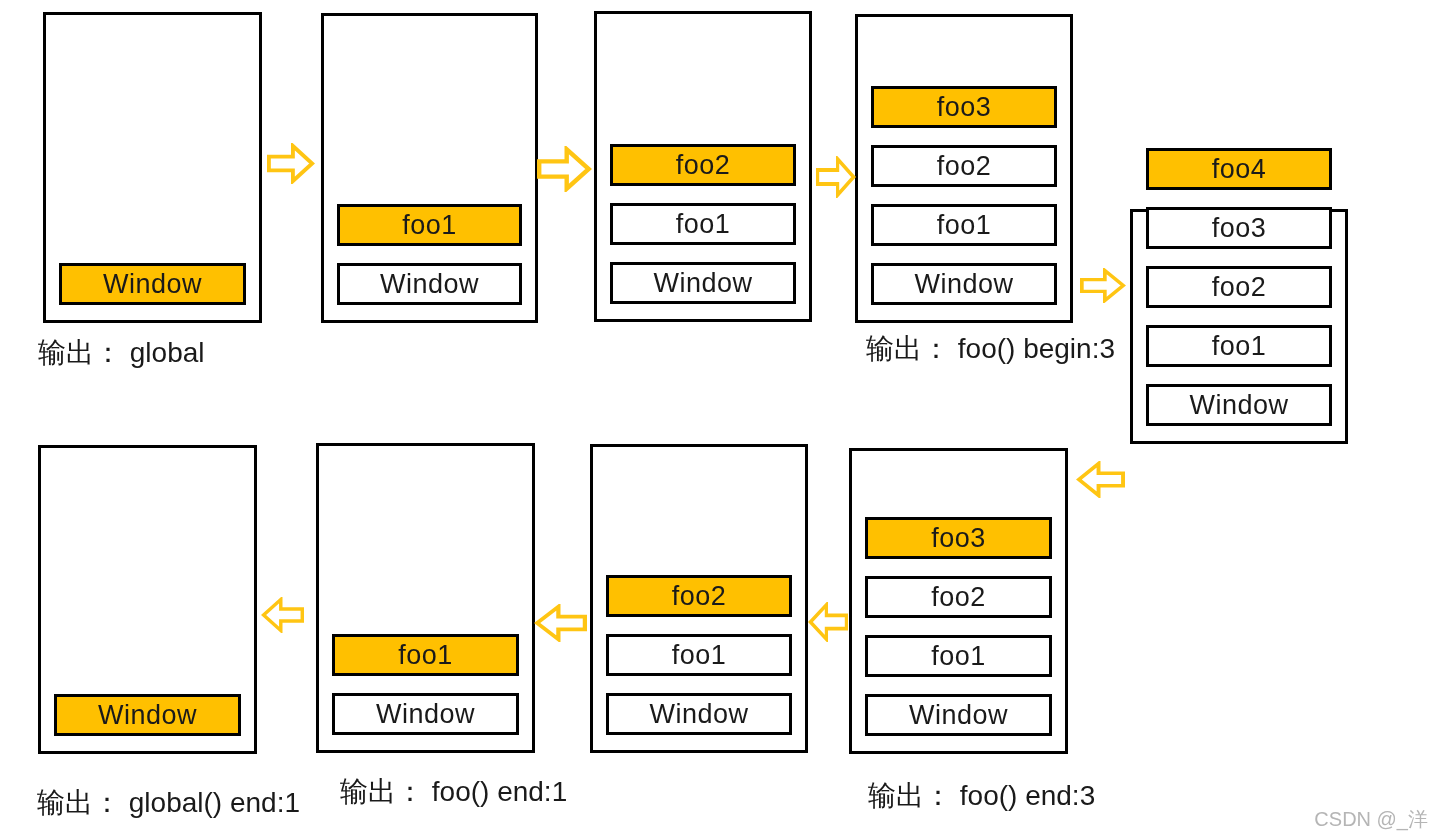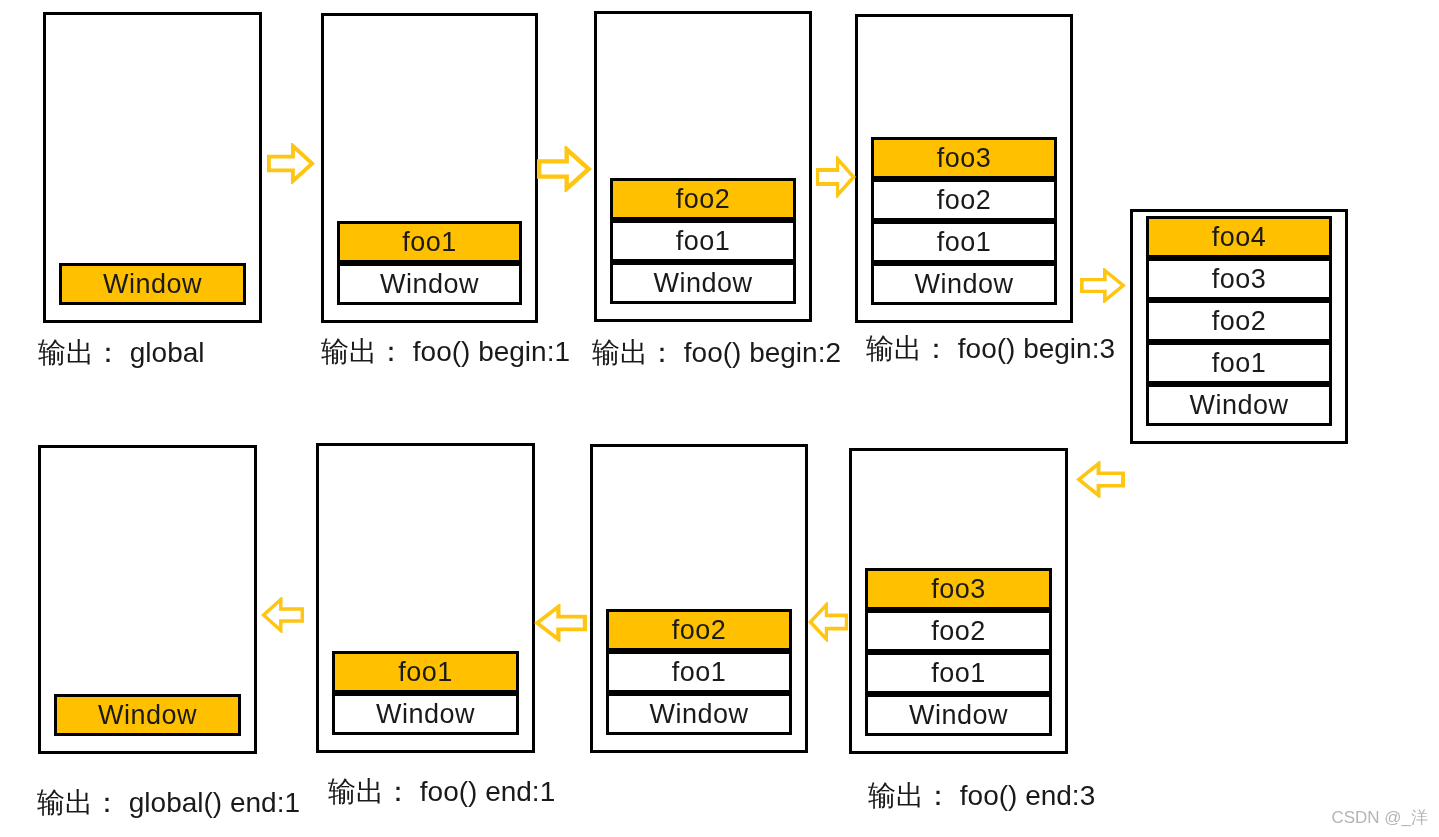--- a/index.html
+++ b/index.html
@@ -22,20 +22,21 @@
   .frame{
     position:absolute;
     box-sizing:border-box;
     border:3px solid var(--border);
     background:#ffffff;
   }
   .slots{
     box-sizing:border-box;
     width:100%;height:100%;
     display:flex;flex-direction:column;justify-content:flex-end;
+    gap:17px;
     padding:10px 13px 15px 13px;
   }
   .slot{
     box-sizing:border-box;
     height:42px;flex:0 0 42px;
     border:3px solid var(--border);
     background:#ffffff;
     display:flex;align-items:center;justify-content:center;
     font-size:27px;
     letter-spacing:0.5px;
@@ -52,38 +53,38 @@
   #fr-b3{left:590px; top:444px; width:218px; height:309px;}
   #fr-b4{left:849px; top:448px; width:219px; height:306px;}
   
   .caption{position:absolute;font-size:28px;color:var(--text);white-space:nowrap;}
   .cap-line{line-height:41px;}
   #cap-t1{left:38px;  top:332px;}
   #cap-t2{left:321px; top:331px;}
   #cap-t3{left:592px; top:332px;}
   #cap-t4{left:866px; top:328px;}
   #cap-b1{left:37px;  top:762px;margin-top:20px;}
-  #cap-b2{left:328px; top:771px;text-align:right;}
+  #cap-b2{left:340px; top:771px;text-align:right;}
   #cap-b3{left:597px; top:765px;}
   #cap-b4{left:868px; top:775px;}
   
   .arrow{position:absolute;color:var(--arrow);}
   .arrow svg{display:block;width:100%;height:100%;}
   #ar-1{left:267px; top:143px; width:48px; height:41px;}
   #ar-2{left:537px; top:146px; width:55px; height:46px;}
   #ar-3{left:816px; top:156px; width:40px; height:42px;}
   #ar-4{left:1080px;top:268px; width:46px; height:35px;}
   #ar-5{left:1076px;top:461px; width:49px; height:37px;}
   #ar-6{left:808px; top:602px; width:40px; height:40px;}
   #ar-7{left:534px; top:604px; width:53px; height:38px;}
   #ar-8{left:261px; top:597px; width:43px; height:36px;}
   
   .watermark{
     position:absolute;left:1308px;top:806px;width:120px;
-    text-align:right;font-size:17px;color:var(--wm);white-space:nowrap;
+    text-align:right;font-size:20px;color:var(--wm);white-space:nowrap;
   }
 </style>
 </head>
 <body>
 
 <div class="canvas">
 
   <div class="frame" id="fr-t1">
       <div class="slots">
         <div class="slot hl">
@@ -192,26 +193,20 @@
         </div>
         <div class="slot">
           <span>Window</span>
         </div>
       </div>
     </div>
 
   <div class="caption" id="cap-t1">
       <div class="cap-line">输出： global</div>
     </div>
-  <div class="caption" id="cap-t2">
-      <div class="cap-line">输出： foo() begin:1</div>
-    </div>
-  <div class="caption" id="cap-t3">
-      <div class="cap-line">输出： foo() begin:2</div>
-    </div>
   <div class="caption" id="cap-t4">
       <div class="cap-line">输出： foo() begin:3</div>
     </div>
   <div class="caption" id="cap-b1">
       <div class="cap-line">输出： global() end:1</div>
     </div>
   <div class="caption" id="cap-b2">
       <div class="cap-line">输出： foo() end:1</div>
     </div>
   <div class="caption" id="cap-b4">

